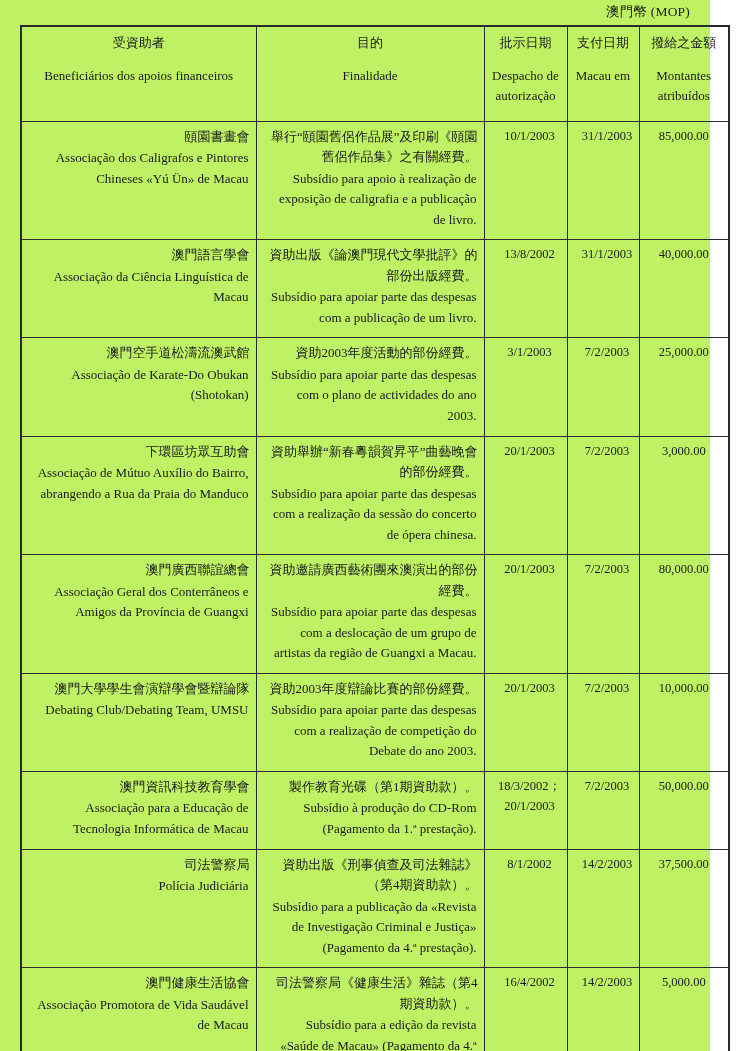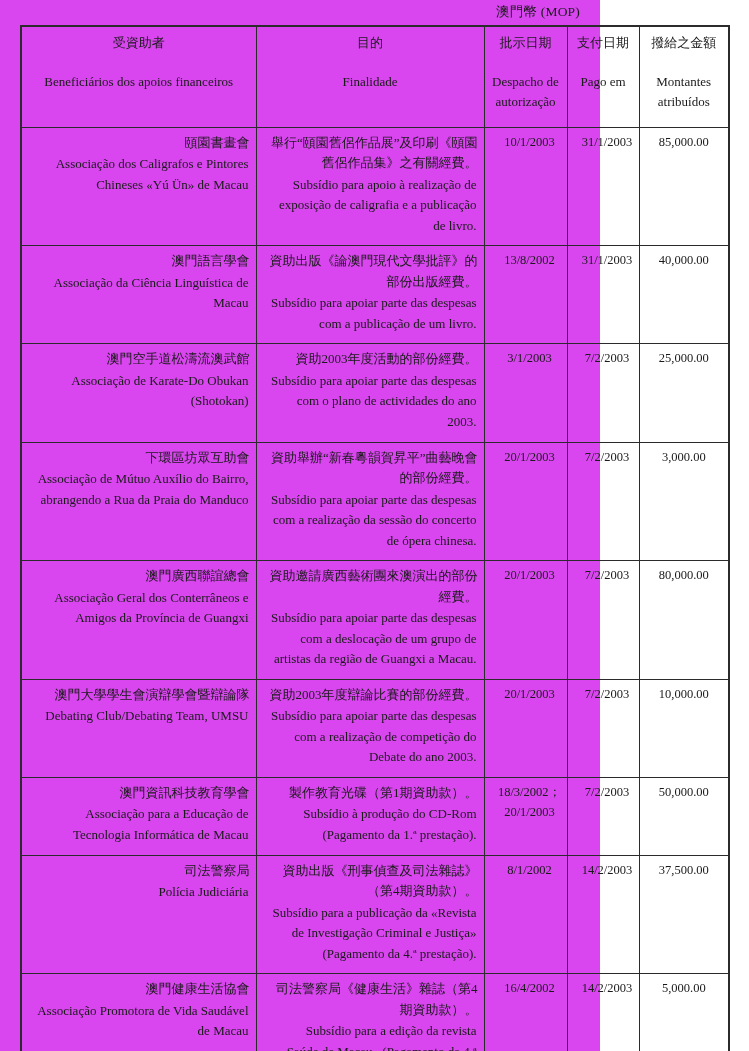--- a/index.html
+++ b/index.html
@@ -4,23 +4,23 @@
 <style>
   html, body {
     margin: 0;
     padding: 0;
     background: #ffffff;
     font-family: "Liberation Serif", "DejaVu Serif", serif;
     color: #1a1a1a;
   }
   .page {
     position: relative;
-    width: 600px;
+    width: 710px;
     height: 1051px;
-    background: #d946ef;
+    background: #bef264;
     box-sizing: border-box;
   }
   .currency-label {
     position: absolute;
     top: 3px;
     right: 20px;
     font-size: 13.5px;
     letter-spacing: 0.2px;
   }
   table.subsidy-table {
@@ -41,21 +41,21 @@
   col.c-purpose     { width: 228px; }
   col.c-auth        { width: 83px; }
   col.c-paid        { width: 72px; }
   col.c-amount      { width: 90px; }
   th {
     font-weight: normal;
     text-align: center;
     vertical-align: top;
     padding: 6px 4px 14px 4px;
   }
-  th .hdr-zh { margin-bottom: 18px; }
+  th .hdr-zh { margin-bottom: 12px; }
   td {
     vertical-align: top;
     padding: 5px 6px 8px 7px;
   }
   td.cell-beneficiary, td.cell-purpose { text-align: right; }
   td.cell-auth, td.cell-paid {
     text-align: center;
     white-space: pre-line;
     padding-left: 10px;
     padding-right: 2px;
@@ -93,21 +93,21 @@
         <th>
           <div class="hdr-zh">目的</div>
           <div class="hdr-pt">Finalidade</div>
         </th>
         <th>
           <div class="hdr-zh">批示日期</div>
           <div class="hdr-pt">Despacho de autorização</div>
         </th>
         <th>
           <div class="hdr-zh">支付日期</div>
-          <div class="hdr-pt">Pago em</div>
+          <div class="hdr-pt">Macau em</div>
         </th>
         <th>
           <div class="hdr-zh">撥給之金額</div>
           <div class="hdr-pt">Montantes atribuídos</div>
         </th>
       </tr>
     </thead>
     <tbody>
 
       <tr>

